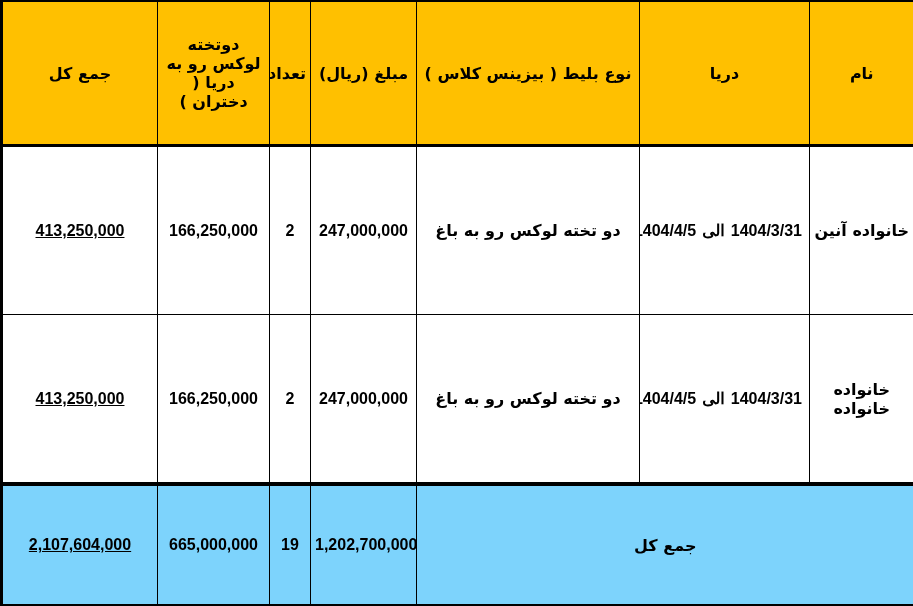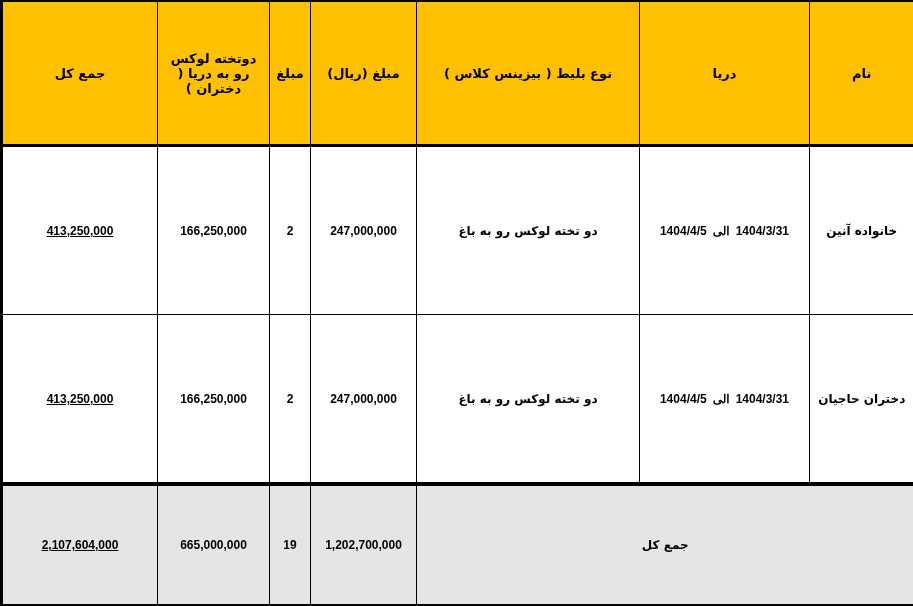--- a/index.html
+++ b/index.html
@@ -9,30 +9,30 @@
     width: 913px; height: 606px;
     border-collapse: collapse;
     table-layout: fixed;
     direction: ltr;
   }
   table.sheet td {
     border: 1px solid #000;
     text-align: center;
     vertical-align: middle;
     color: #000;
-    font-size: 12px;
+    font-size: 16px;
     font-weight: bold;
     padding: 0 4px;
     overflow: hidden;
   }
   .outer-left { border-left: 3px solid #000 !important; }
   .outer-right { border-right: 2px solid #000 !important; }
-  tr.hdr td { background: #FFC000; height: 90px; font-size: 13px; border-top: 2px solid #000; border-bottom: 3px solid #000; }
+  tr.hdr td { background: #FFC000; height: 90px; font-size: 16px; border-top: 2px solid #000; border-bottom: 3px solid #000; }
   tr.row td { height: 106px; background: #fff; }
-  tr.tot td { background: #e5e5e5; height: 74px; border-top: 4px solid #000; border-bottom: 2px solid #000; }
+  tr.tot td { background: #7dd3fc; height: 74px; border-top: 4px solid #000; border-bottom: 2px solid #000; }
   .rtl { direction: rtl; unicode-bidi: plaintext; }
   .num { font-family: "Liberation Sans", "DejaVu Sans", sans-serif; font-size: 13px; }
   .u { text-decoration: underline; }
   .date { font-family: Liberation Sans, sans-serif; font-size: 13px; direction: rtl; }
   .date span { padding: 0 3px; }
   .ticket { direction: rtl; line-height: 20px; font-size: 12px; }
 </style>
 </head>
 <body>
 
@@ -43,21 +43,21 @@
     <col style="width:41px">
     <col style="width:106px">
     <col style="width:223px">
     <col style="width:170px">
     <col style="width:105px">
   </colgroup>
   <tbody>
       <tr class="hdr">
     <td class="outer-left rtl">جمع کل</td>
     <td class="rtl">دوتخته لوکس رو به دریا ( دختران )</td>
-    <td class="rtl">مبلغ</td>
+    <td class="rtl">تعداد</td>
     <td class="rtl">مبلغ (ریال)</td>
     <td class="rtl">نوع بلیط ( بیزینس کلاس )</td>
     <td class="rtl">دریا</td>
     <td class="outer-right rtl">نام</td>
   </tr>
 
   <tr class="row">
     <td class="outer-left num u">413,250,000</td>
     <td class="num">166,250,000</td>
     <td class="num">2</td>
@@ -68,21 +68,21 @@
   </tr>
 
 
   <tr class="row">
     <td class="outer-left num u">413,250,000</td>
     <td class="num">166,250,000</td>
     <td class="num">2</td>
     <td class="num">247,000,000</td>
     <td class="ticket">دو تخته لوکس رو به باغ</td>
     <td class="date"><span>1404/3/31</span><span>الی</span><span>1404/4/5</span></td>
-    <td class="outer-right rtl">دختران حاجیان</td>
+    <td class="outer-right rtl">خانواده خانواده</td>
   </tr>
 
 
   <tr class="tot">
     <td class="outer-left num u">2,107,604,000</td>
     <td class="num">665,000,000</td>
     <td class="num">19</td>
     <td class="num">1,202,700,000</td>
     <td class="outer-right rtl" colspan="3">جمع کل</td>
   </tr>

